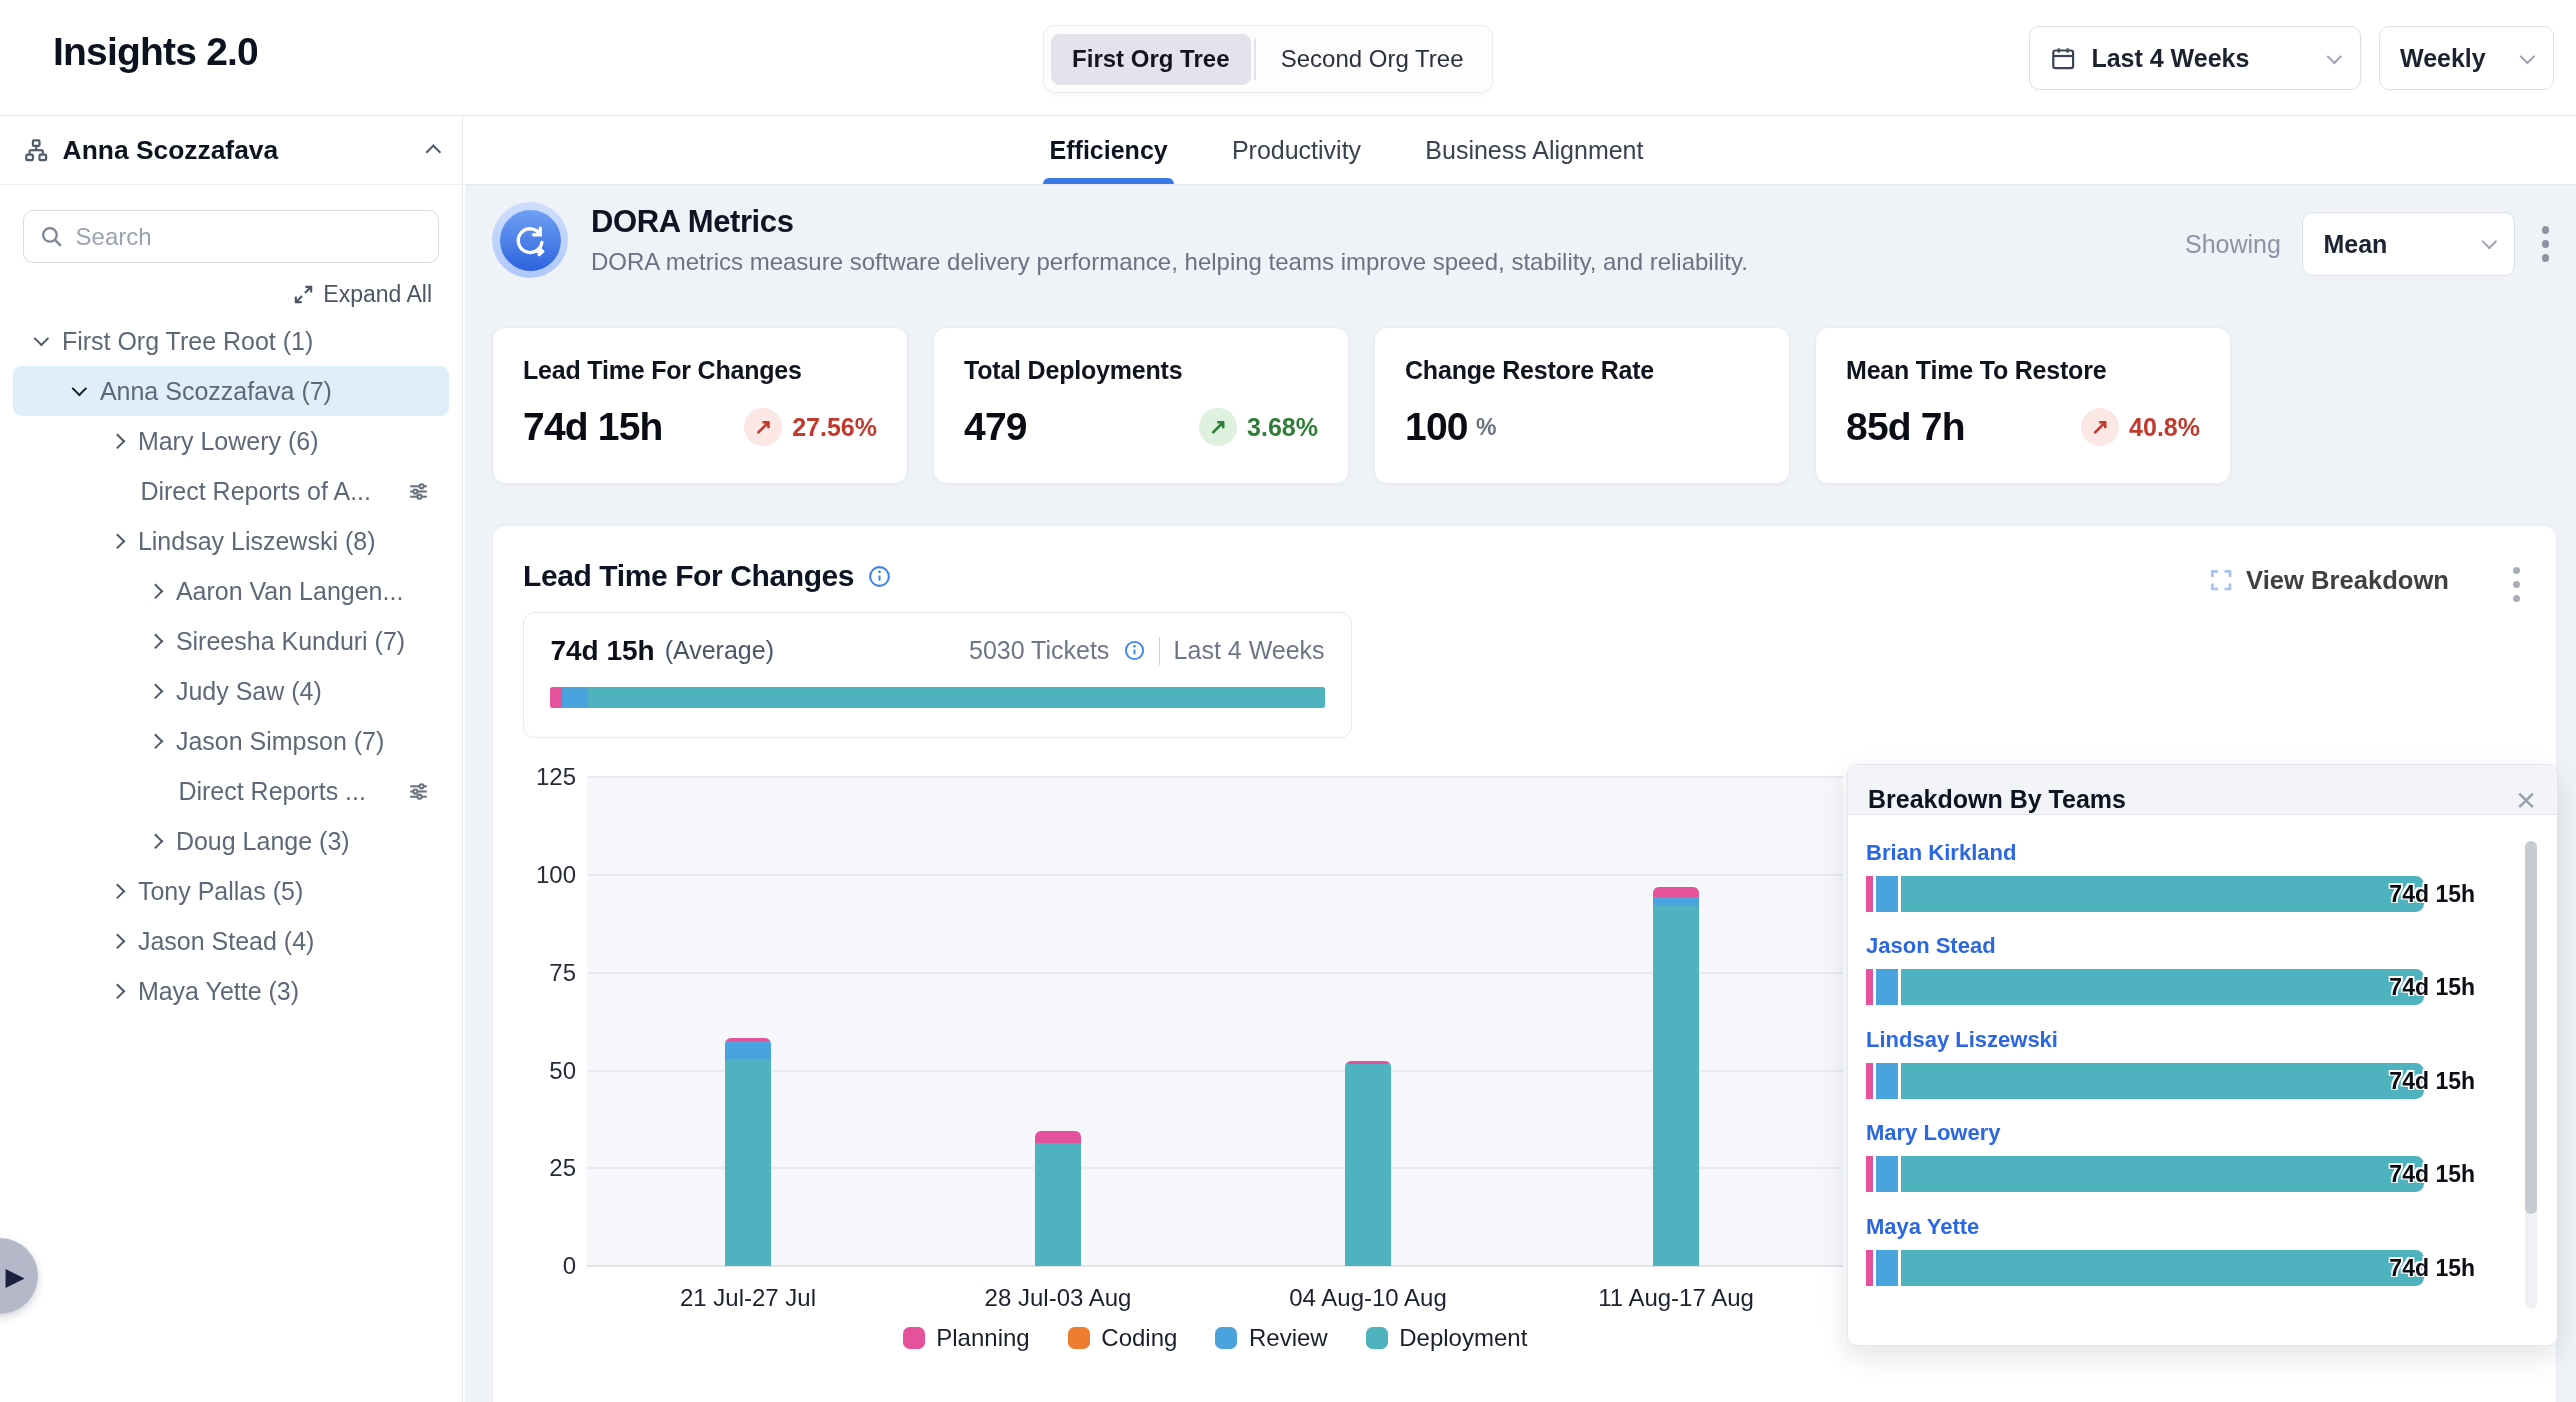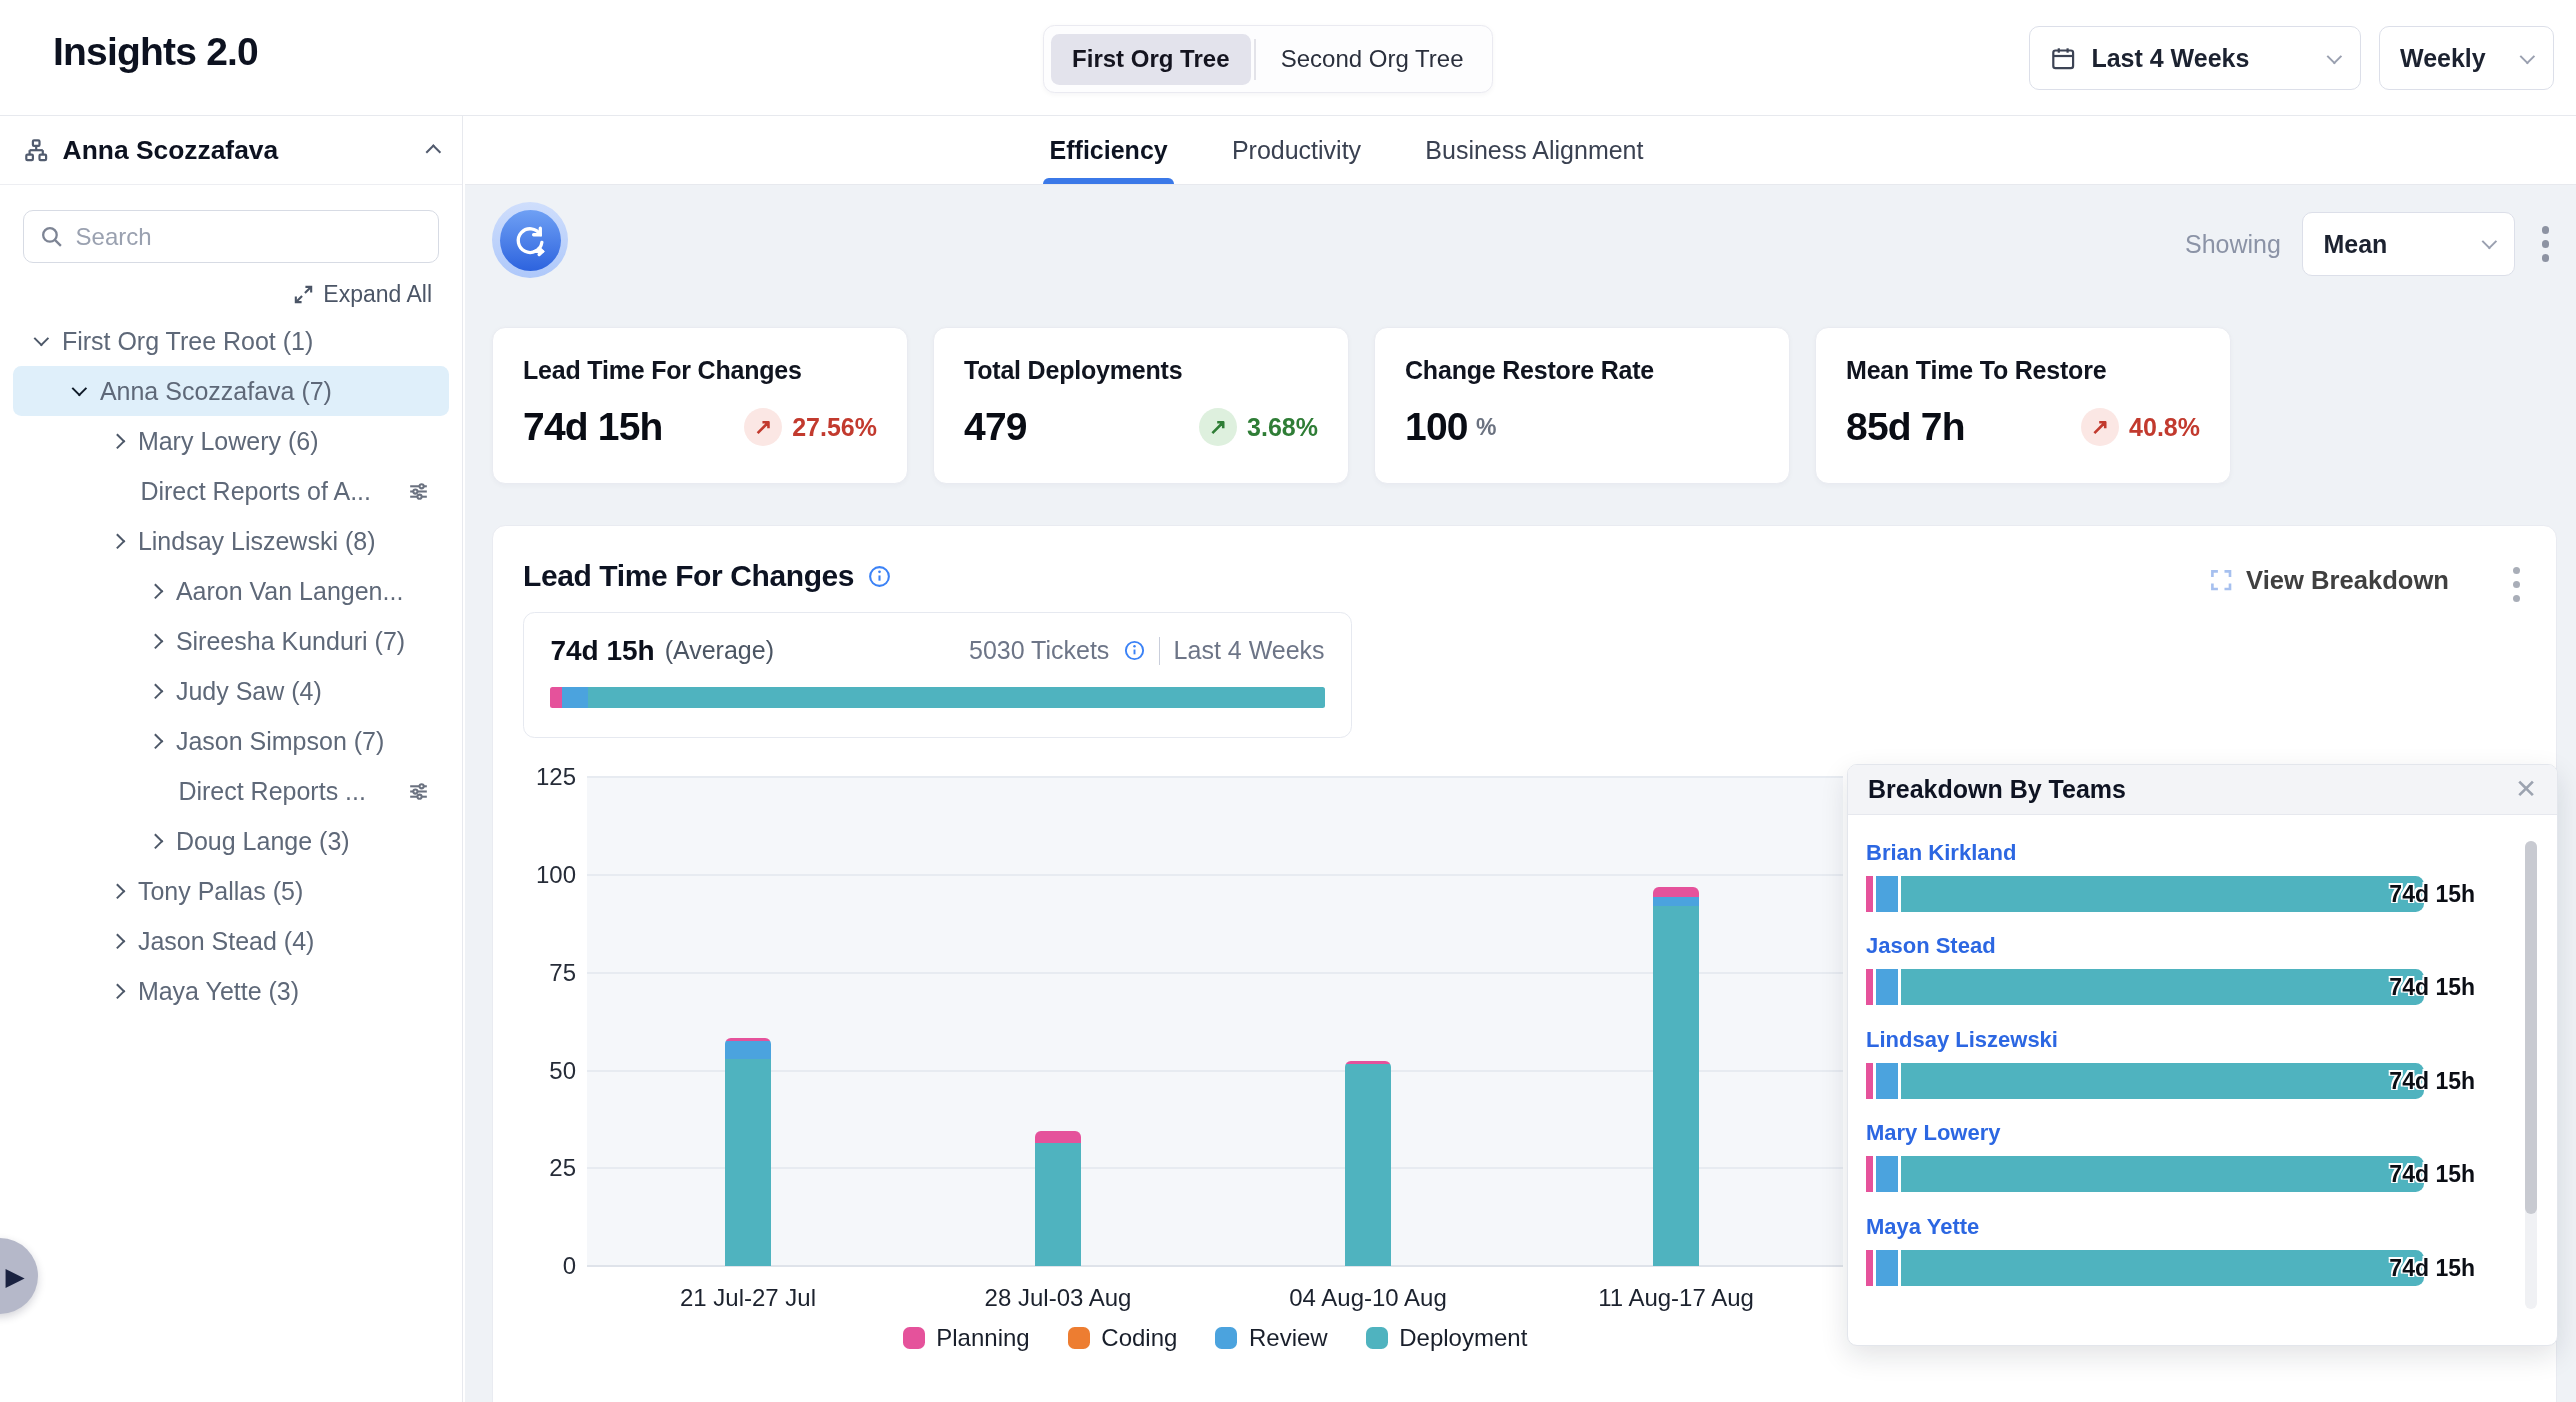--- a/index.html
+++ b/index.html
@@ -90,21 +90,21 @@
   .gline { position:absolute; left:0; right:0; height:1.7px; background:#e7ebf1; }
   .gline.zero { background:#dfe3ea; }
   .ylab { position:absolute; width:58px; text-align:right; font-size:24px; color:#262c38; }
   .bar { position:absolute; bottom:0; width:46px; display:flex; flex-direction:column-reverse; border-radius:5.8px 5.8px 0 0; overflow:hidden; }
   .xlab { position:absolute; font-size:24px; color:#1c222e; text-align:center; width:248px; }
   .legend { position:absolute; left:94px; top:798px; width:1256px; display:flex; justify-content:center; gap:38px; }
   .litem { display:flex; align-items:center; gap:11.6px; font-size:24px; color:#191f2b; }
   .lsw { width:22px; height:22px; border-radius:6.6px; }
 
   .breakdown { position:absolute; left:1382px; top:648px; width:711px; height:582px; background:#fff; border:1.7px solid #e3e6ec; border-radius:10px; box-shadow:0 10px 28px rgba(16,24,40,.12); z-index:3; }
-  .bd-head { height:50px; background:#f3f4f7; border-bottom:1.7px solid #e6e8ee; border-radius:8.3px 8.3px 0 0; display:flex; align-items:center; padding:0 20px; }
+  .bd-head { height:50px; background:#f3f4f7; border-bottom:1.7px solid #e6e8ee; border-radius:8.3px 8.3px 0 0; display:flex; align-items:flex-end; padding:0 20px; }
   .bd-head .bt { font-size:25px; font-weight:700; color:#0e1322; }
   .bd-close { margin-left:auto; font-size:26.4px; color:#9ca3b0; cursor:pointer; line-height:1; }
   .bd-rows { position:relative; padding:3.3px 0 0 18px; }
   .bd-row { margin-top:21.5px; }
   .bd-name { font-size:22px; font-weight:700; color:#2c67e2; cursor:pointer; }
   .bd-bar { margin-top:10px; height:36px; display:flex; gap:3.3px; align-items:stretch; position:relative; width:558px; }
   .bd-seg { height:100%; }
   .bd-seg.last { border-radius:0 8.3px 8.3px 0; position:relative; }
   .bd-val { position:absolute; right:-51px; top:50%; transform:translateY(-50%); font-size:23px; font-weight:800; color:#0b0e15;
     text-shadow:-1.7px -1.7px 0 #fff, 1.7px -1.7px 0 #fff, -1.7px 1.7px 0 #fff, 1.7px 1.7px 0 #fff; white-space:nowrap; }
@@ -272,20 +272,24 @@
     <div class="dora-ico">
       <div class="inner">
         <svg width="38" height="38" viewBox="0 0 24 24" fill="none" stroke="#fff" stroke-width="2.1" stroke-linecap="round">
           <path d="M 18.5 8.5 A 7.5 7.5 0 1 0 19.5 13.5"></path>
           <polyline points="18.5,4.5 18.5,8.7 14.3,8.7" fill="none"></polyline>
           <path d="M 15 19.2 L 19.8 19.2"></path>
           <polyline points="17.8,17.2 19.9,19.2 17.8,21.2" fill="none"></polyline>
         </svg>
       </div>
     </div>
+    <div class="dora-txt">
+      <h2>DORA Metrics</h2>
+      <p>DORA metrics measure software delivery performance, helping teams improve speed, stability, and reliability.</p>
+    </div>
   </section>
 
   <div class="showing">
     <span class="cap">Showing</span>
     <div class="select sel-mean">
       <span class="lbl">Mean</span>
       <span class="chev"></span>
     </div>
     <div class="kebab">
         <i></i>

